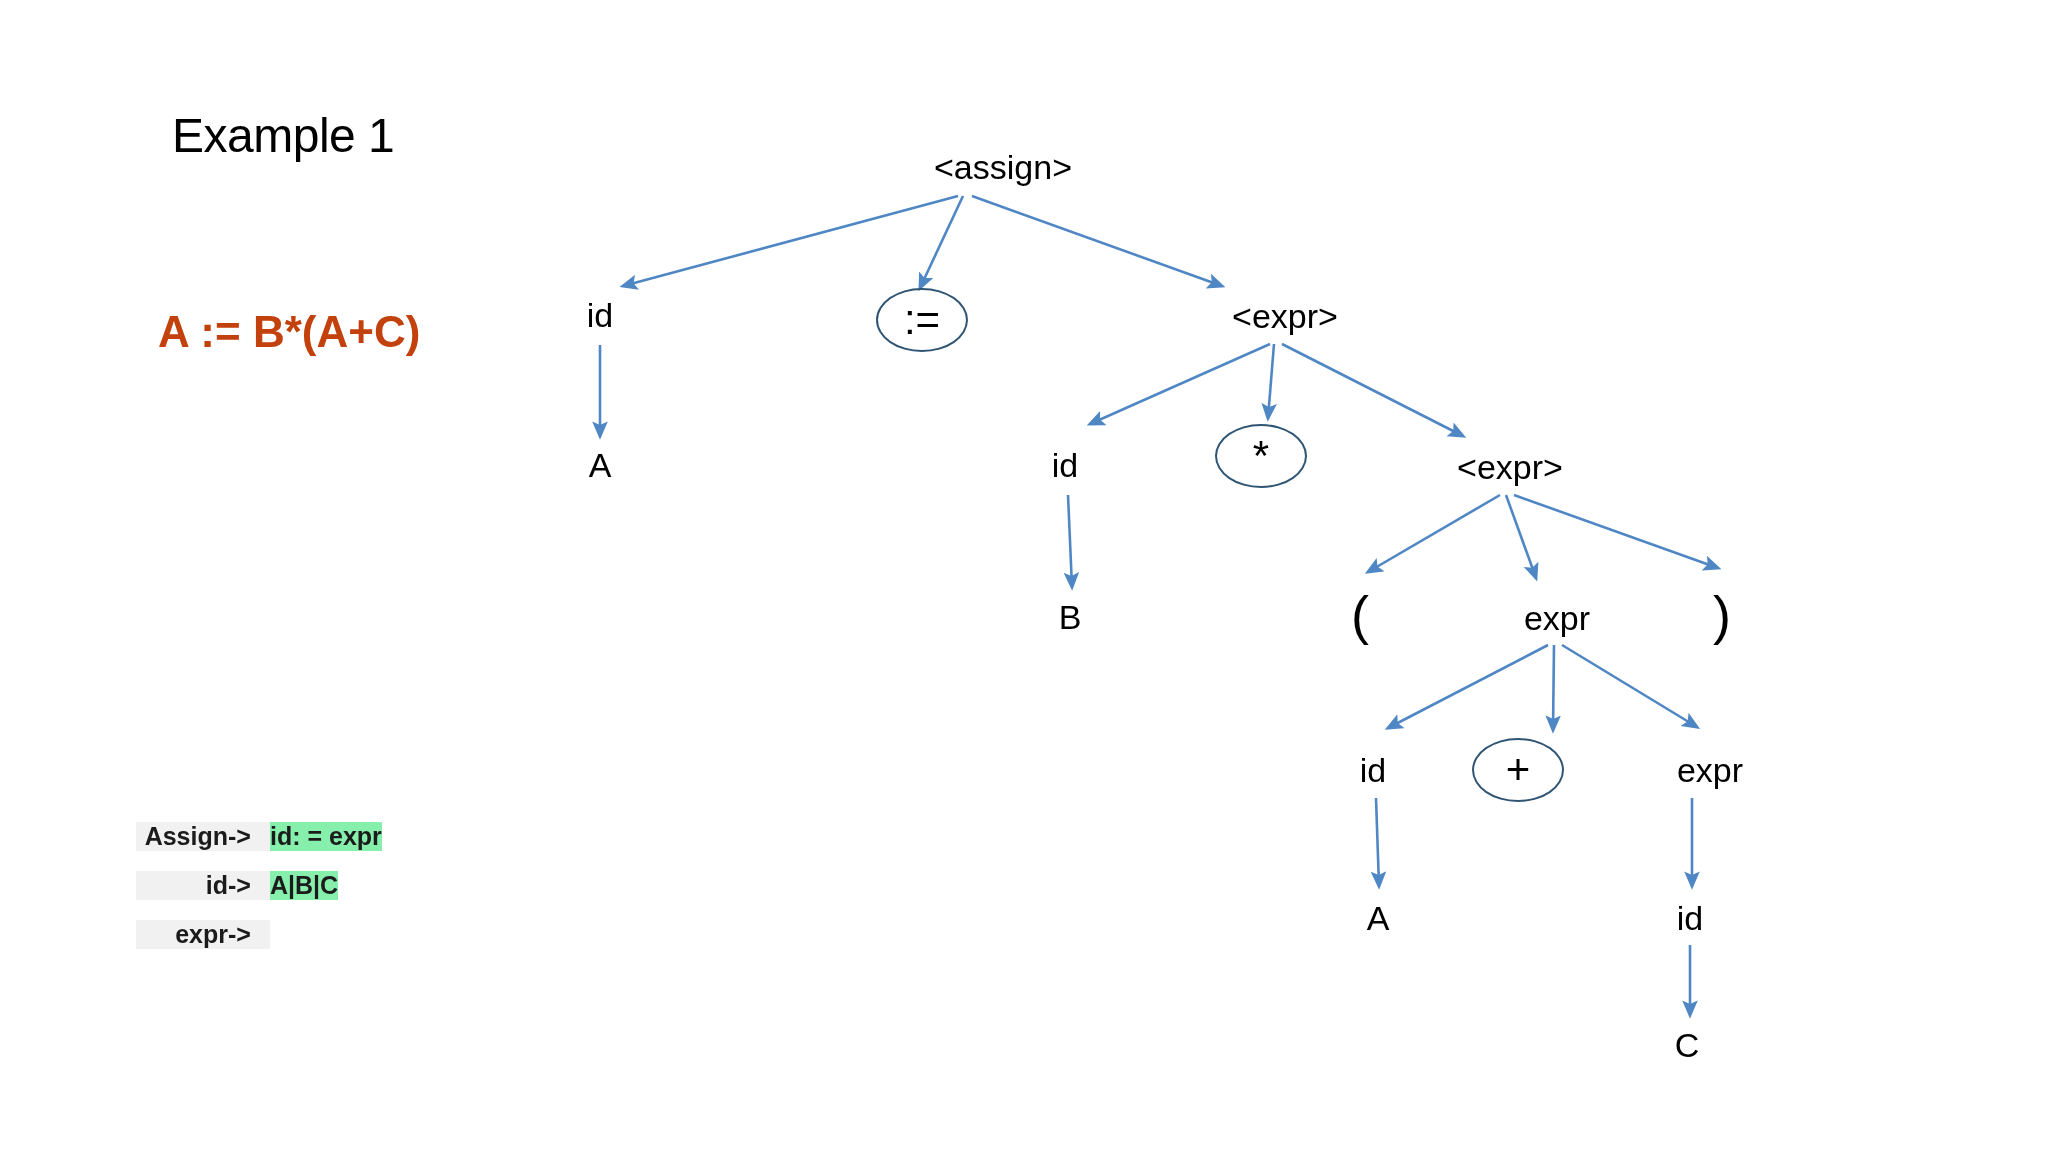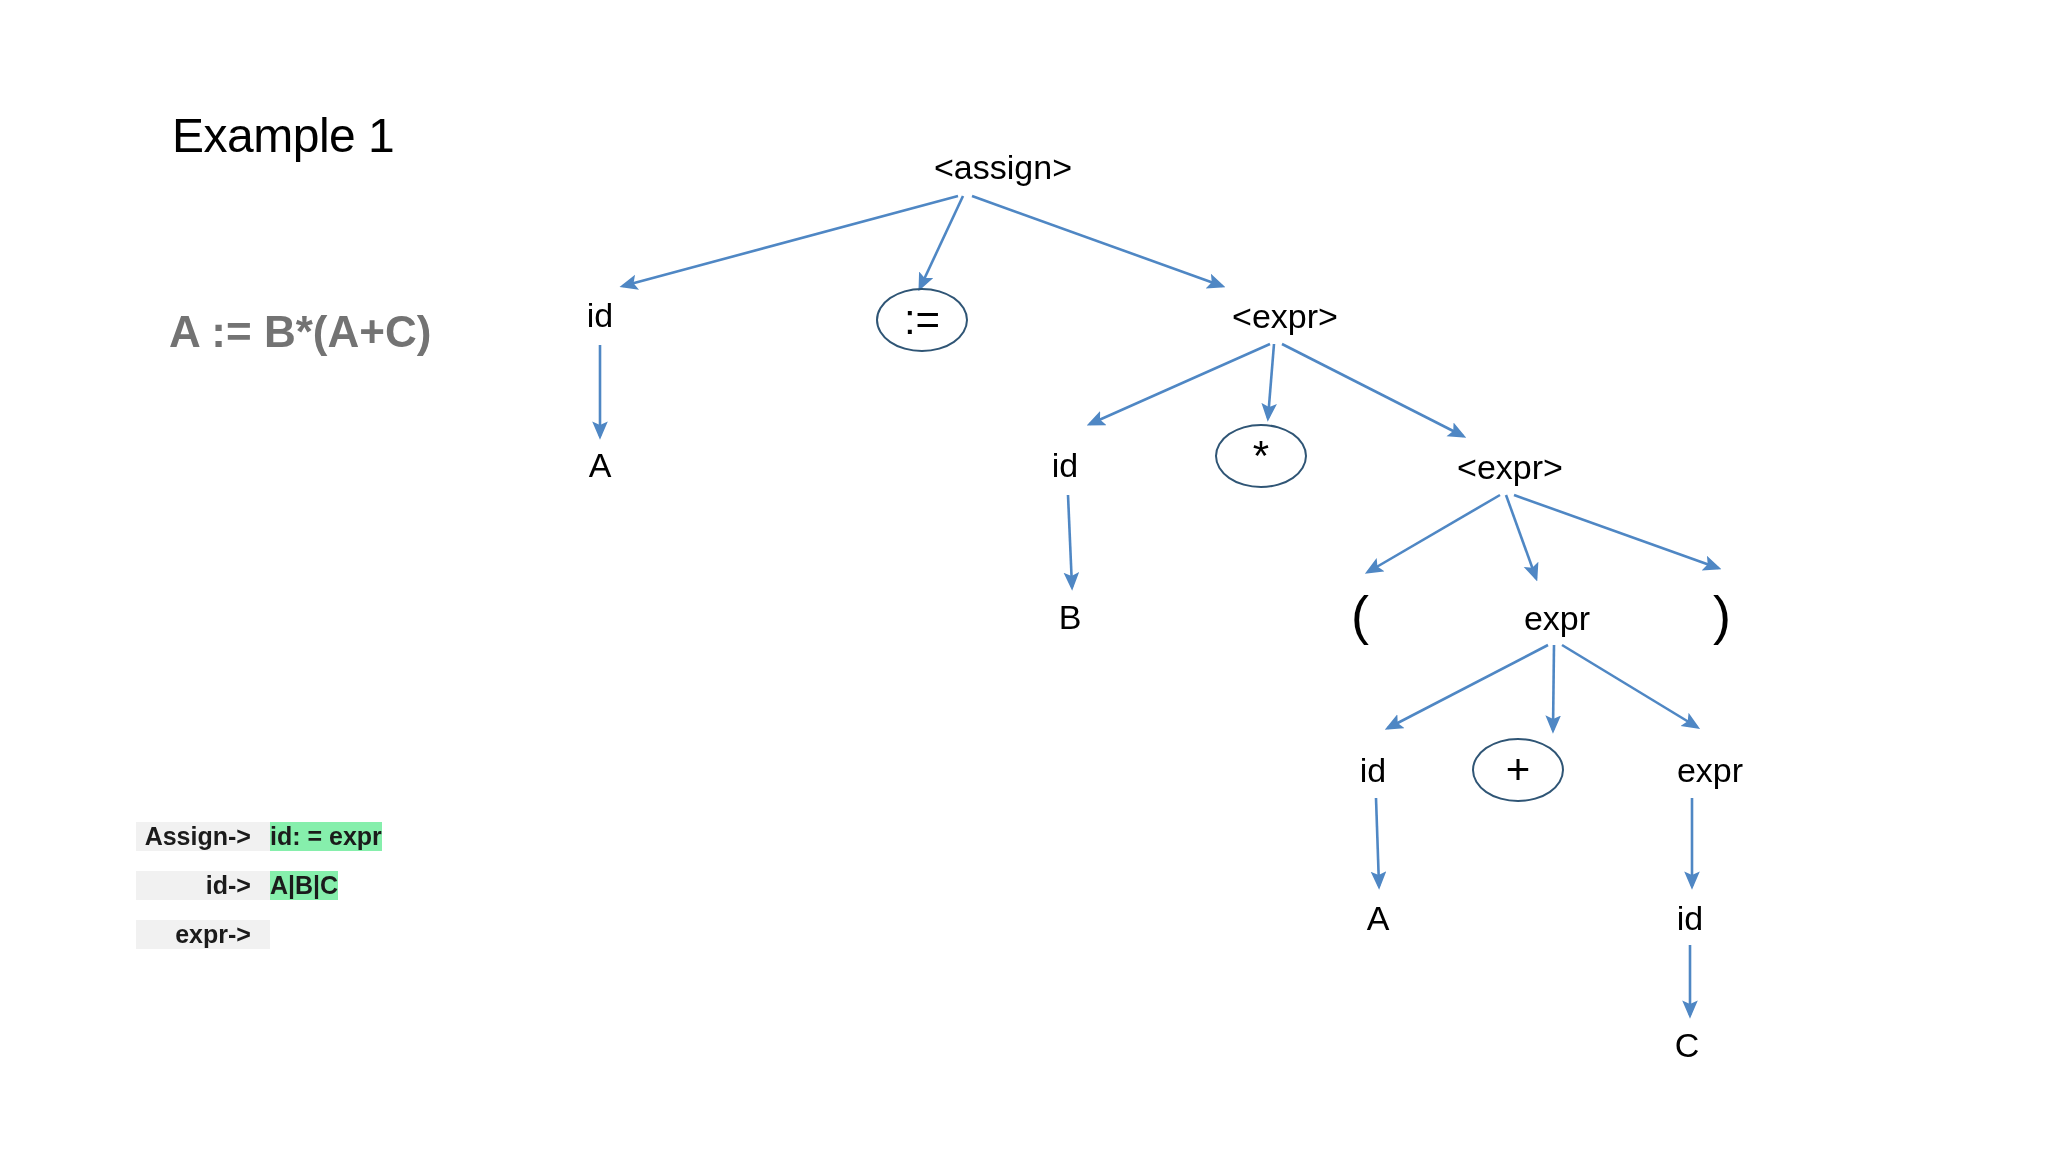--- a/index.html
+++ b/index.html
@@ -28,25 +28,25 @@
     font-size: 48px;
     font-weight: 400;
     letter-spacing: -0.5px;
     color: #000000;
     white-space: nowrap;
     line-height: 1;
     margin-left: 17px;
   }
   #expression {
     position: absolute;
-    left: 169px;
+    left: 158px;
     top: 310px;
     font-size: 44px;
     font-weight: 700;
-    color: #737373;
+    color: #c2410c;
     white-space: nowrap;
     line-height: 1;
   }
 
   
   #grammar {
     position: absolute;
     left: 136px;
     top: 822px;
     width: 580px;

